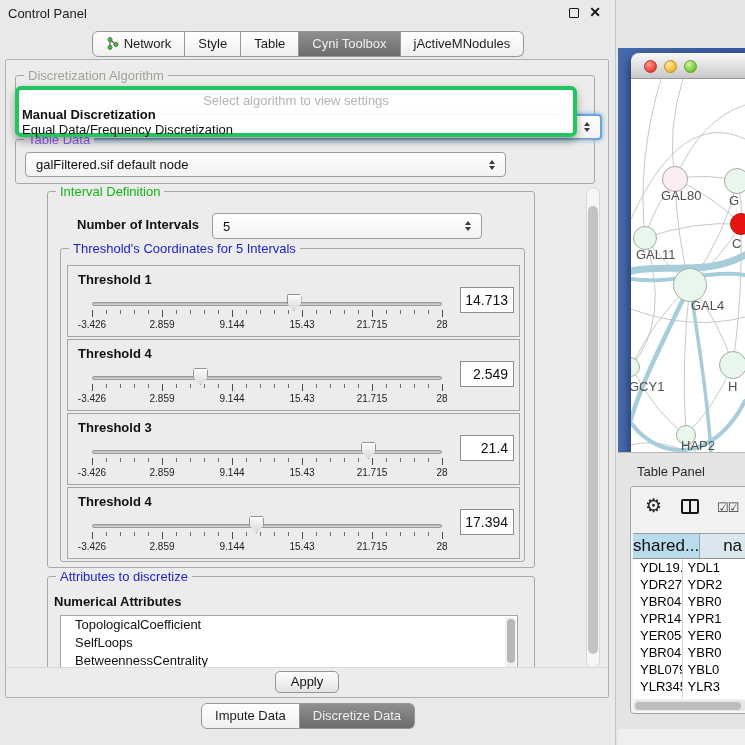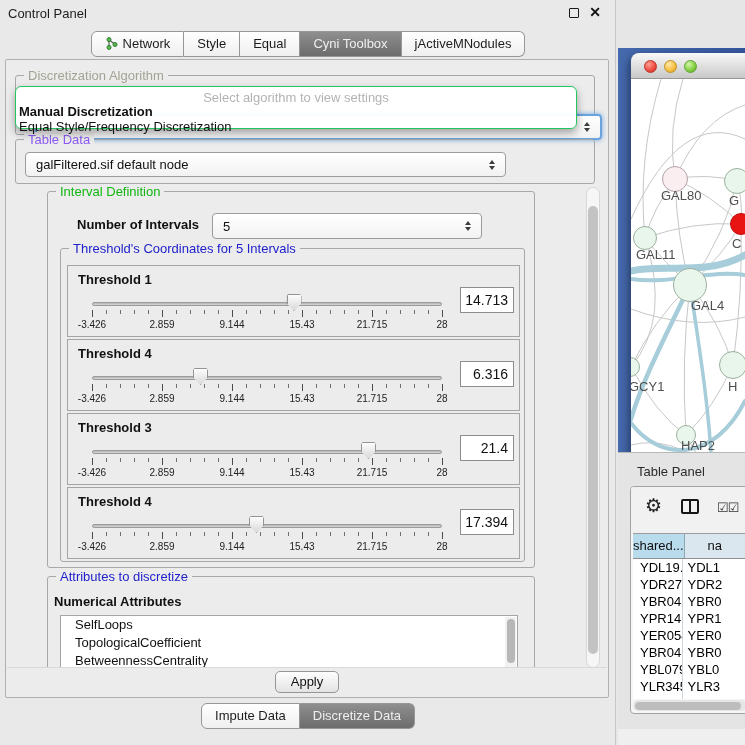--- a/index.html
+++ b/index.html
@@ -45,22 +45,22 @@
   .combo-text { flex:1; overflow:hidden; white-space:nowrap; }
   .updown { display:flex; flex-direction:column; align-items:center; margin-left:6px; }
   .updown i { display:block; width:0; height:0; border-left:3.5px solid transparent; border-right:3.5px solid transparent; }
   .updown .tu { border-bottom:4.5px solid #3c3c3c; margin-bottom:2px; }
   .updown .td2 { border-top:4.5px solid #3c3c3c; }
   .combo.focus { border:2px solid #6ba3dd; box-shadow:0 0 5px rgba(98,158,220,.9); }
 
   .alg-group { left:9px; top:15px; width:580px; height:60px; }
   .alg-combo { left:19px; top:38px; width:567px; height:26px; }
 
-  .popup { position:absolute; left:9px; top:26px; width:562px; height:43px;
-    background:rgba(255,255,255,.96); border:1px solid #22c55e; border-radius:6px;
+  .popup { position:absolute; left:9px; top:26px; width:562px; height:51px;
+    background:rgba(255,255,255,.96); border:4px solid #22c55e; border-radius:6px;
     box-shadow:0 4px 9px rgba(0,0,0,.35); z-index:5; }
   .popup-hint { position:absolute; left:0; right:0; top:3px; text-align:center;
     font-size:13px; color:#b3b3b3; }
   .popup-item { position:absolute; left:3px; font-size:13px; color:#111; white-space:nowrap; }
   .popup-item.sel { top:17px; font-weight:bold; }
   .popup-item.plain { top:32px; }
 
   .td-group { left:9px; top:79px; width:580px; height:45px; }
   .td-combo { left:19px; top:92px; width:481px; height:25px; }
 
@@ -127,21 +127,21 @@
   .tp-inner { position:absolute; left:12px; top:33px; width:120px; height:228px;
     background:#f6f6f6; border:1px solid #a3a3a3; border-radius:4px 0 0 4px; overflow:hidden; }
   .tp-toolbar { position:relative; height:46px; background:#f1f1f1; }
   .gear-ic { position:absolute; left:14px; top:9px; font-size:19px; color:#222; line-height:19px; }
   .split-ic { position:absolute; left:50px; top:12px; width:18px; height:15px;
     border:2px solid #161616; border-radius:2px; }
   .split-ic::after { content:""; position:absolute; left:6px; top:0; width:2px; height:11px; background:#161616; }
   .check-ics { position:absolute; left:86px; top:13px; font-size:13px; color:#333; letter-spacing:-1px; }
   .tp-header { position:absolute; left:2px; top:46px; right:0; height:26px; display:flex;
     border-top:1px solid #9d9d9d; border-bottom:1px solid #8f8f8f; }
-  .tp-hcell { font-size:13px; color:#101010; line-height:24px; }
+  .tp-hcell { font-size:17px; color:#101010; line-height:24px; }
   .tp-hcell.col0 { width:79px; text-align:center; background:#b9dcec; border-right:1px solid #90a6b2; }
   .tp-hcell.col1 { width:110px; padding-left:23px; background:#dbe7ee; }
   .tp-rows { position:absolute; left:2px; top:72px; right:0; height:140px; overflow:hidden; background:#fff; }
   .tp-row { display:flex; height:17px; }
   .tp-cell { font-size:13px; color:#000; line-height:17px; white-space:nowrap; overflow:hidden; }
   .tp-cell.col0 { width:79px; padding-left:7px; border-right:1px solid #cdd6da; }
   .tp-cell.col1 { width:110px; padding-left:5px; }
   .tp-hscroll { position:absolute; left:2px; right:2px; top:213px; height:11px;
     background:#e6e6e6; border-radius:5px; }
   .tp-hscroll .thumb-h { position:absolute; left:2px; top:1.5px; width:93%; height:8px;
@@ -167,21 +167,21 @@
             <circle cx="4" cy="10.4" r="2" fill="#57b94e" stroke="#2e7d32"></circle>
             <circle cx="10" cy="7.5" r="2" fill="#57b94e" stroke="#2e7d32"></circle>
           </svg>
         </span>
         <span>Network</span>
       </div>
       <div class="tab-btn">
         <span>Style</span>
       </div>
       <div class="tab-btn">
-        <span>Equal</span>
+        <span>Table</span>
       </div>
       <div class="tab-btn active">
         <span>Cyni Toolbox</span>
       </div>
       <div class="tab-btn">
         <span>jActiveMNodules</span>
       </div>
     </div>
 
   <div class="cp-content">
@@ -194,21 +194,21 @@
           <span class="updown">
               <i class="tu"></i>
               <i class="td2"></i>
             </span>
         </div>
       </div>
 
       <div class="popup">
         <div class="popup-hint">Select algorithm to view settings</div>
         <div class="popup-item sel">Manual Discretization</div>
-        <div class="popup-item plain">Equal Style/Frequency Discretization</div>
+        <div class="popup-item plain">Equal Data/Frequency Discretization</div>
       </div>
 
       <div class="group td-group">
         <span class="group-title t-dark">Table Data</span>
       </div>
       <div class="combo td-combo">
         <span class="combo-text">galFiltered.sif default node</span>
         <span class="updown">
             <i class="tu"></i>
             <i class="td2"></i>
@@ -295,21 +295,21 @@
                 <div class="tick minor" style="left: 290px;"></div>
                 <div class="tick" style="left: 304px;"></div>
                 <div class="tick-label" style="left: 304px;">21.715</div>
                 <div class="tick minor" style="left: 318px;"></div>
                 <div class="tick minor" style="left: 332px;"></div>
                 <div class="tick minor" style="left: 346px;"></div>
                 <div class="tick minor" style="left: 360px;"></div>
                 <div class="tick" style="left: 374px;"></div>
                 <div class="tick-label" style="left: 374px;">28</div>
                 <div class="thumb" style="left: 124.999px;"></div>
-                <div class="val-box">6.316</div>
+                <div class="val-box">2.549</div>
               </div>
               <div class="thr-row" style="top: 164px;">
                 <div class="thr-label">Threshold 3</div>
                 <div class="thr-track"></div>
                 <div class="tick" style="left: 24px;"></div>
                 <div class="tick-label" style="left: 24px;">-3.426</div>
                 <div class="tick minor" style="left: 38px;"></div>
                 <div class="tick minor" style="left: 52px;"></div>
                 <div class="tick minor" style="left: 66px;"></div>
                 <div class="tick minor" style="left: 80px;"></div>
@@ -381,22 +381,22 @@
                 <div class="val-box">17.394</div>
               </div>
             </div>
         </div>
       </div>
 
       <div class="group attr-group">
         <span class="group-title t-blue">Attributes to discretize</span>
         <span class="attr-label">Numerical Attributes</span>
         <div class="attr-list" id="attr-list">
-          <div class="attr-item">SelfLoops</div>
-            <div class="attr-item">TopologicalCoefficient</div>
+          <div class="attr-item">TopologicalCoefficient</div>
+            <div class="attr-item">SelfLoops</div>
             <div class="attr-item">BetweennessCentrality</div>
             <div class="list-scroll">
               <div class="thumb-v"></div>
             </div>
         </div>
       </div>
 
       <div class="main-scroll">
         <div class="thumb-v"></div>
       </div>

